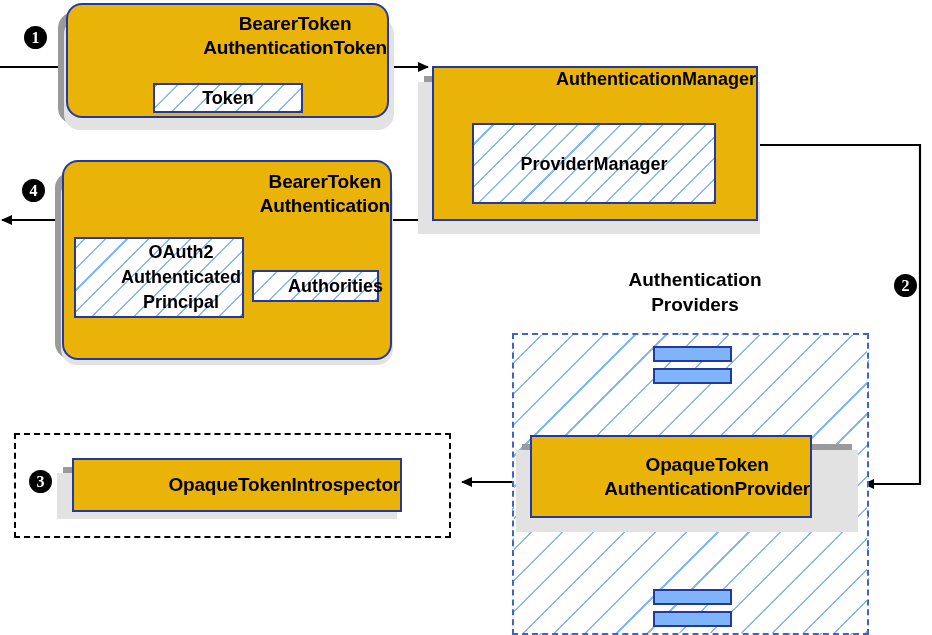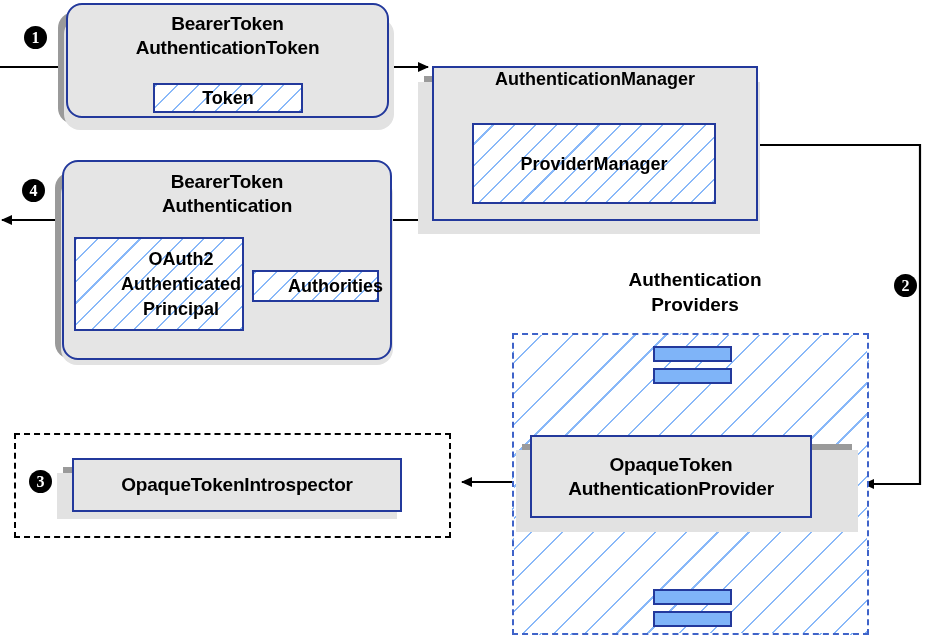--- a/index.html
+++ b/index.html
@@ -39,22 +39,23 @@
     position: absolute;
     z-index: 2;
   }
   .shadow-dark {
     background: #9a9a9a;
   }
   .shadow-light {
     background: #e2e2e2;
   }
   .blue-box {
-    background: #e5e5e5;
+    background: #eab308;
     border: 2px solid #23399c;
+    align-items: flex-end;
   }
   .rounded {
     border-radius: 16px;
   }
   .rounded-shadow {
     border-radius: 16px;
   }
   .hatch {
     background-color: #ffffff;
     background-image: repeating-linear-gradient(
@@ -188,21 +189,21 @@
     </div>
   </div>
 
   <div class="shadow shadow-dark rounded-shadow" style="left:55px; top:172px; width:330px; height:187px;"></div>
   <div class="shadow shadow-light rounded-shadow" style="left:61px; top:178px; width:332px; height:187px;"></div>
   <div class="node blue-box rounded" style="left:62px; top:160px; width:330px; height:200px; padding-top:8px;">
     <div class="title-1">
       <span>BearerToken</span><br>
       <span>Authentication</span>
     </div>
-    <div class="hatch" style="position:absolute; left:10px; top:75px; width:170px; height:94px; display:flex; align-items:center; justify-content:center;padding-left:44px;">
+    <div class="hatch" style="position:absolute; left:10px; top:75px; width:170px; height:81px; display:flex; align-items:center; justify-content:center;padding-left:44px;">
       <div class="inner-label" style="line-height:25px;">
         <span>OAuth2</span><br>
         <span>Authenticated</span><br>
         <span>Principal</span>
       </div>
     </div>
     <div class="hatch inner-label center-flex" style="position:absolute; left:188px; top:108px; width:127px; height:32px;padding-left:40px;">
       <span>Authorities</span>
     </div>
   </div>

